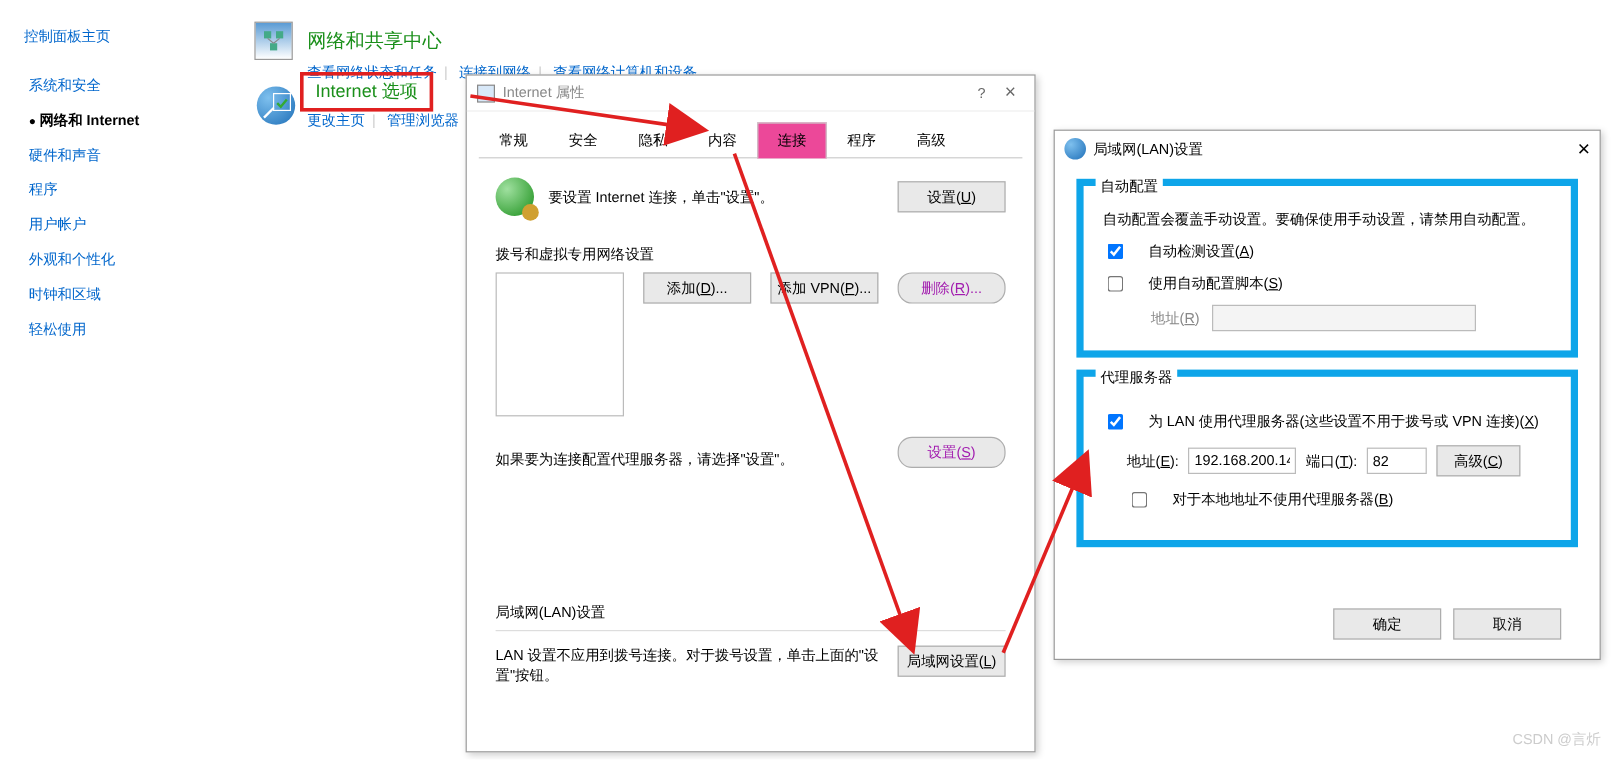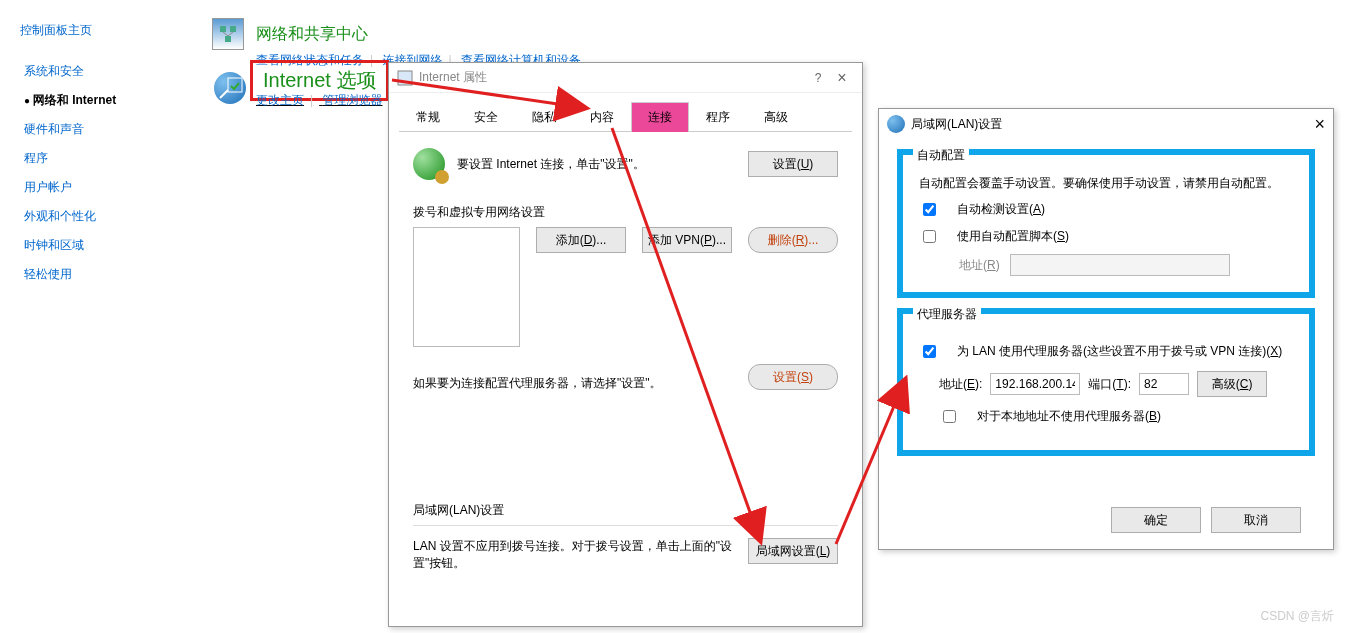--- a/index.html
+++ b/index.html
@@ -15,43 +15,43 @@
 
 .main-head { position: absolute; left: 212px; top: 18px; }
 .head-row1 { display: flex; align-items: center; gap: 12px; }
 .ico-box { width: 32px; height: 32px; background: linear-gradient(#5a9bd4,#fff); border: 1px solid #999; display: flex; align-items: center; justify-content: center; }
 .head-title { color: #1a8f1a; font-size: 16px; }
 .head-links { margin-left: 44px; margin-top: 2px; }
 .head-links a { color: #0066cc; font-size: 12px; text-decoration: none; }
 .sep { color: #ccc; margin: 0 6px; }
 
 .highlight-box { position: absolute; left: 250px; top: 60px; border: 3px solid #e02020; padding: 4px 10px; }
-.highlight-box span { color: #1a8f1a; font-size: 20px; }
-.sub-links { position: absolute; left: 256px; top: 92px; text-decoration: underline; }
+.highlight-box span { color: #1a8f1a; font-size: 15px; }
+.sub-links { position: absolute; left: 256px; top: 92px; }
 .ico-ie { width: 32px; height: 32px; position: absolute; left: 214px; top: 72px; border-radius: 50%; background: radial-gradient(circle at 30% 30%, #7ec0ee, #1e6fb8); }
 
 
 .dialog { position: absolute; background: #fff; border: 1px solid #999; box-shadow: 2px 2px 6px rgba(0,0,0,.2); }
 .dlg1 { left: 388px; top: 62px; width: 475px; height: 565px; }
 .dlg-title { height: 30px; display: flex; align-items: center; padding: 0 8px; color: #888; font-size: 12px; border-bottom: 1px solid #eee; }
 .dlg-title .ttl { flex: 1; margin-left: 6px; }
 .dlg-title .help { width: 24px; text-align: center; color: #666; cursor: pointer; }
 .dlg-title .close { width: 24px; text-align: center; color: #666; cursor: pointer; font-size: 16px; }
 .ico-q { width: 16px; height: 16px; display: inline-block; }
 
 .tabbar { display: flex; border-bottom: 1px solid #ccc; margin: 8px 10px 0 10px; }
 .tab { padding: 6px 16px; font-size: 12px; border: 1px solid transparent; border-bottom: none; cursor: pointer; position: relative; top: 1px; }
 .tab.active { border-color: #ccc; background: #ec4899; font-family: Liberation Mono, monospace; }
 
 .dlg-body { padding: 16px 24px; }
 .row-setup { display: flex; align-items: center; gap: 12px; }
 .ico-globe { width: 32px; height: 32px; border-radius: 50%; background: radial-gradient(circle at 30% 30%, #9fe09f, #1a8f1a); position: relative; }
 .ico-globe::after { content:""; position:absolute; right:-4px; bottom:-4px; width:14px; height:14px; border-radius:50%; background:#d0a030; }
 .btn { display: inline-block; min-width: 90px; height: 26px; border: 1px solid #adadad; background: #e9e9e9; font-size: 12px; text-align: center; line-height: 24px; cursor: pointer; }
-.btn.dis { color: #c2410c; border-radius: 12px; }
+.btn.dis { color: #a21caf; border-radius: 12px; }
 
 .group-title { font-size: 12px; margin-top: 24px; margin-bottom: 6px; }
 .listbox { border: 1px solid #bbb; width: 280px; height: 120px; }
 .desc { font-size: 12px; margin-top: 14px; }
 
 .lan-section { margin-top: 110px; }
 .lan-hr { border-top: 1px solid #ddd; margin: 6px 0 12px 0; }
 
 
 .dlg2 { left: 878px; top: 108px; width: 456px; height: 442px; }

